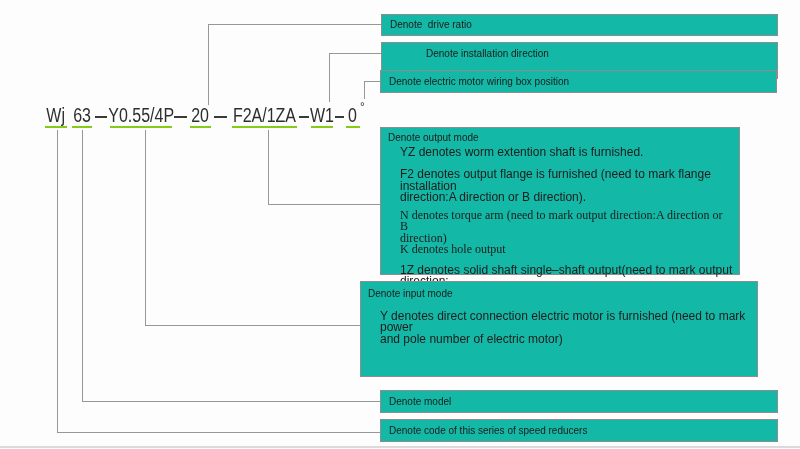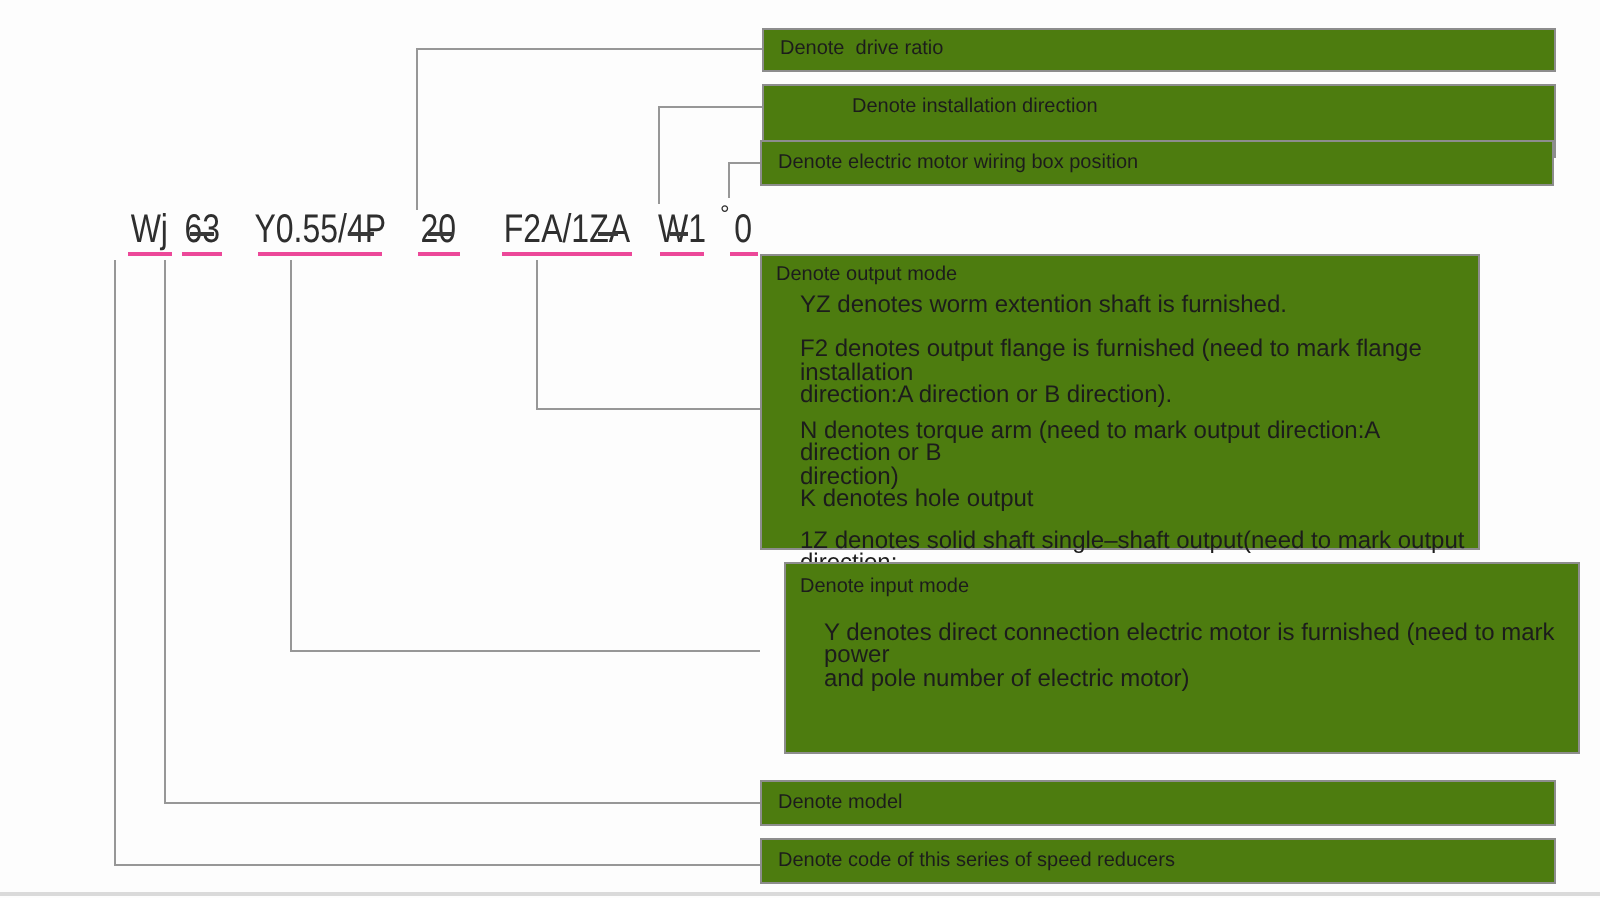--- a/index.html
+++ b/index.html
@@ -3,35 +3,35 @@
 <meta charset="utf-8">
 <style>
   html,body{margin:0;padding:0;background:#ffffff;}
   #stage{
     position:relative;width:800px;height:449px;background:#fdfdfd;
     font-family:"Liberation Sans","DejaVu Sans",sans-serif;color:#1f1f1f;overflow:hidden;
   }
   
   .seg{
     position:absolute;top:104px;height:24px;box-sizing:border-box;
-    border-bottom:2px solid #ec4899;
-    display:flex;justify-content:center;align-items:flex-start;margin-left:19px;
+    border-bottom:2px solid #84cc16;
+    display:flex;justify-content:center;align-items:flex-start;
   }
   .seg-text{
     font-size:20px;line-height:22px;color:#2e2e2e;white-space:nowrap;
     transform:scaleX(0.8);transform-origin:center top;letter-spacing:0;
   }
   .dash{position:absolute;top:116px;height:2px;background:#3a3a3a;}
   .degree{position:absolute;left:360px;top:100px;font-size:12px;color:#2e2e2e;}
   
   .vline{position:absolute;width:1px;background:#979797;}
   .hline{position:absolute;height:1px;background:#979797;}
   
   .box{
-    position:absolute;box-sizing:border-box;border:1px solid #8d8d8d;background:#4d7c0f;
+    position:absolute;box-sizing:border-box;border:1px solid #8d8d8d;background:#14b8a6;
   }
   .box-label{
     font-size:10px;color:#1c1c1c;padding-left:8px;white-space:pre;display:block;
   }
   .big-box-title{font-size:10px;color:#1c1c1c;margin:0;padding:0;line-height:11.5px;}
   .para{
     font-size:12px;color:#1c1c1c;line-height:11.5px;margin:0 0 0 12px;
     white-space:pre-line;
   }
   #box-output{padding:4px 6px 0 7px;}
@@ -102,29 +102,29 @@
 
   <div class="box" style="left:380px;top:70px;width:397px;height:23px;">
     <span class="box-label" style="line-height:21px;">Denote electric motor wiring box position</span>
   </div>
 
   <div class="box" id="box-output" style="left:380px;top:127px;width:360px;height:148px;">
     <p class="big-box-title">Denote output mode</p>
     <p class="para" style="margin-top:3px;">YZ denotes worm extention shaft is furnished.</p>
     <p class="para" style="margin-top:11px;">F2 denotes output flange is furnished (need to mark flange installation
 direction:A direction or B direction).</p>
-    <p class="para" style="margin-top:6px;">N denotes torque arm  (need to mark output direction:A direction or B
+    <p class="para" style="margin-top:6px;font-family:Liberation Serif, serif;">N denotes torque arm  (need to mark output direction:A direction or B
 direction)
 K denotes hole output</p>
     <p class="para" style="margin-top:9px;margin-left:12px;">1Z denotes solid shaft single–shaft output(need to mark output direction:
 A direction or B direction)
 2Z denotes solid shaft double–shaft output</p>
   </div>
 
-  <div class="box" id="box-input" style="left:392px;top:281px;width:398px;height:96px;">
+  <div class="box" id="box-input" style="left:360px;top:281px;width:398px;height:96px;">
     <p class="big-box-title">Denote input mode</p>
     <p class="para" style="margin-top:11px;">Y denotes direct connection electric motor is furnished (need to mark power
 and pole number of electric motor)</p>
   </div>
 
   <div class="box" style="left:380px;top:390px;width:398px;height:23px;">
     <span class="box-label" style="line-height:21px;">Denote model</span>
   </div>
 
   <div class="box" style="left:380px;top:419px;width:398px;height:23px;">

